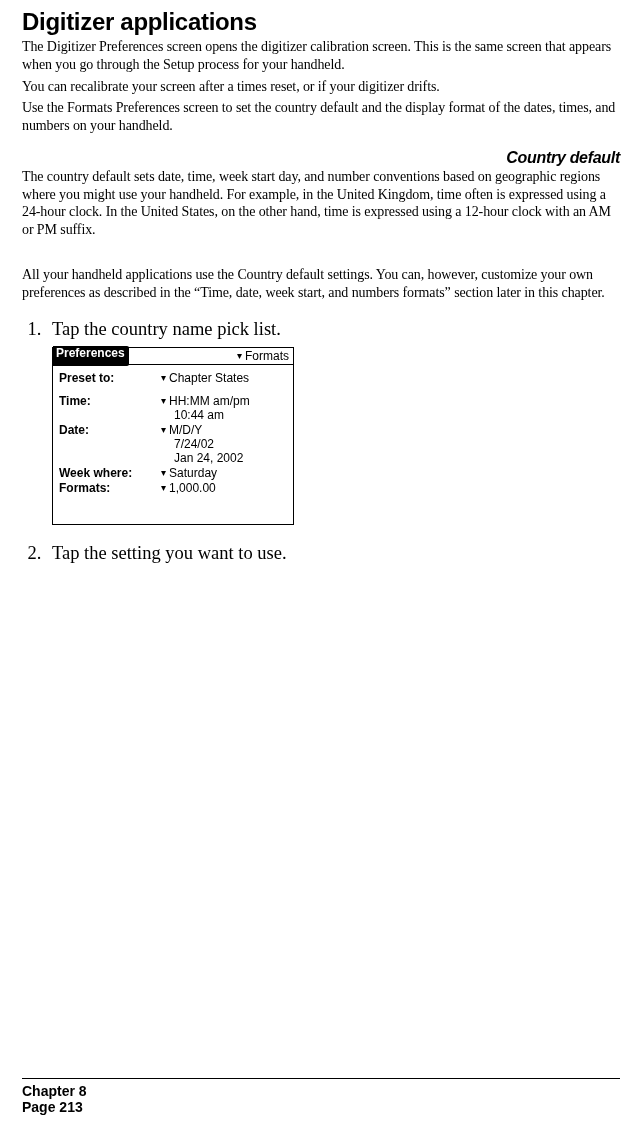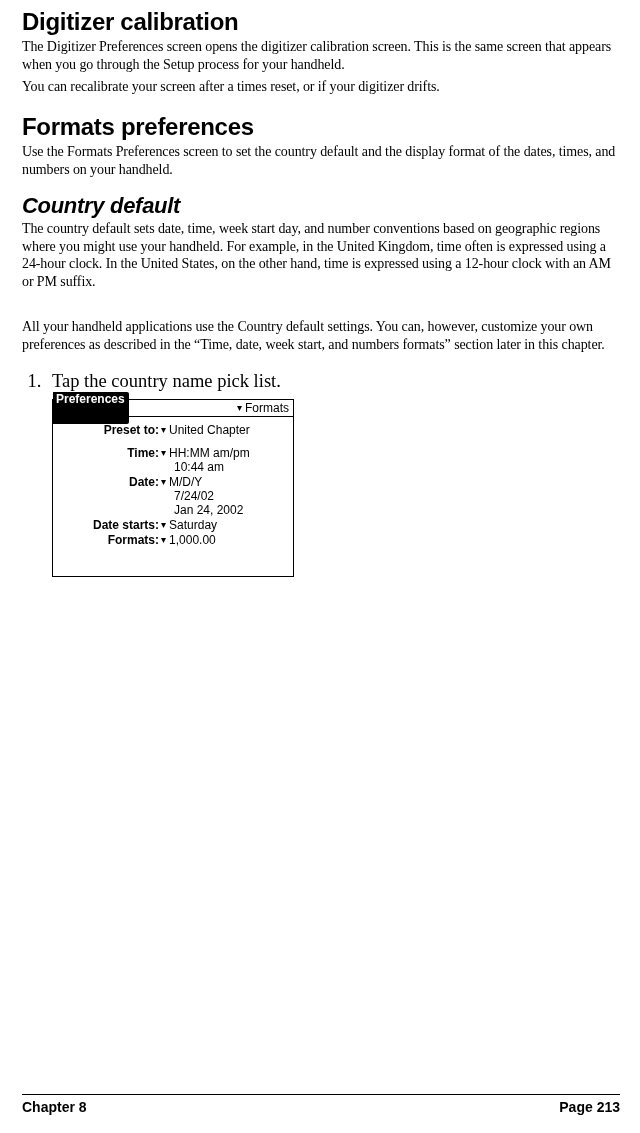--- a/index.html
+++ b/index.html
@@ -23,23 +23,24 @@
     font-family: Verdana, Geneva, Arial, sans-serif;
     font-weight: 700;
     font-size: 24px;
     margin: 0 0 2px 0;
     letter-spacing: -0.3px;
   }
   h2 {
     font-family: Verdana, Geneva, Arial, sans-serif;
     font-weight: 700;
     font-style: italic;
-    font-size: 22px;
+    font-size: 16px;
     margin: 14px 0 1px 0;
     letter-spacing: -0.3px;
+    text-align: right;
   }
   h3 {
     font-family: Verdana, Geneva, Arial, sans-serif;
     font-weight: 700;
     font-style: italic;
     font-size: 15px;
     margin: 12px 0 0px 0;
   }
   p {
     font-size: 14px;
@@ -74,21 +75,21 @@
     align-items: center;
     height: 16px;
     border-bottom: 1px solid #000;
   }
   .scr-title-left {
     background: #000;
     color: #fff;
     font-weight: 700;
     font-size: 12px;
     padding: 0px 4px 2px 3px;
-    height: 32px;
+    height: 20px;
     box-sizing: border-box;
     line-height: 14px;
     border-radius:0 2px 2px 0;
   }
   .scr-title-right {
     display: flex;
     align-items: center;
     padding-right: 4px;
     font-size: 12px;
   }
@@ -100,21 +101,20 @@
   .scr-body {
     padding: 6px 6px 28px 6px;
   }
   .scr-row {
     display: flex;
     align-items: flex-start;
     margin-bottom: 1px;
   }
   .scr-label {
     width: 100px;
-    text-align: right;
     font-weight: 700;
     font-size: 12px;
     padding-right: 2px;
   }
   .scr-value {
     display: flex;
     flex-direction: column;
     font-size: 12px;
   }
   .scr-value .pick {
@@ -133,32 +133,32 @@
     bottom: 18px;
     left: 22px;
     right: 20px;
     border-top: 1.5px solid #000;
     padding-top: 4px;
     display: flex;
     justify-content: space-between;
     font-family: Verdana, Geneva, Arial, sans-serif;
     font-weight: 700;
     font-size: 14px;
+    flex-direction: column;
   }
 </style>
 </head>
 <body>
 
 <div class="page">
 
-  <h1>Digitizer calibration</h1>
+  <h1>Digitizer applications</h1>
   <p>The Digitizer Preferences screen opens the digitizer calibration screen. This is the same screen that appears when you go through the Setup process for your handheld.</p>
   <p>You can recalibrate your screen after a times reset, or if your digitizer drifts.</p>
 
-  <h1 style="margin-top:18px">Formats preferences</h1>
   <p>Use the Formats Preferences screen to set the country default and the display format of the dates, times, and numbers on your handheld.</p>
 
   <h2>Country default</h2>
   <p>The country default sets date, time, week start day, and number conventions based on geographic regions where you might use your handheld. For example, in the United Kingdom, time often is expressed using a 24-hour clock. In the United States, on the other hand, time is expressed using a 12-hour clock with an AM or PM suffix.</p>
   <p style="margin-top:27px">All your handheld applications use the Country default settings. You can, however, customize your own preferences as described in the “Time, date, week start, and numbers formats” section later in this chapter.</p>
 
   <ol class="steps">
     <li>Tap the country name pick list.</li>
   </ol>
 
@@ -171,21 +171,21 @@
           <span>Formats</span>
         </div>
       </div>
       <div class="scr-body">
 
         <div class="scr-row">
           <div class="scr-label">Preset to:</div>
           <div class="scr-value">
             <div class="pick">
               <span class="drop-arrow">▾</span>
-              <span>United Chapter</span>
+              <span>Chapter States</span>
             </div>
           </div>
         </div>
 
         <div style="height:8px"></div>
 
         <div class="scr-row">
           <div class="scr-label">Time:</div>
           <div class="scr-value">
             <div class="pick">
@@ -202,21 +202,21 @@
             <div class="pick">
               <span class="drop-arrow">▾</span>
               <span>M/D/Y</span>
             </div>
             <div class="scr-sub">7/24/02</div>
             <div class="scr-sub">Jan 24, 2002</div>
           </div>
         </div>
 
         <div class="scr-row">
-          <div class="scr-label">Date starts:</div>
+          <div class="scr-label">Week where:</div>
           <div class="scr-value">
             <div class="pick">
               <span class="drop-arrow">▾</span>
               <span>Saturday</span>
             </div>
           </div>
         </div>
 
         <div class="scr-row">
           <div class="scr-label">Formats:</div>
@@ -225,18 +225,21 @@
               <span class="drop-arrow">▾</span>
               <span>1,000.00</span>
             </div>
           </div>
         </div>
 
       </div>
     </div>
   </div>
 
+  <ol class="steps" start="2">
+    <li>Tap the setting you want to use.</li>
+  </ol>
 
   <div class="footer">
     <span>Chapter 8</span>
     <span>Page 213</span>
   </div>
 </div>
 
 </body></html>

